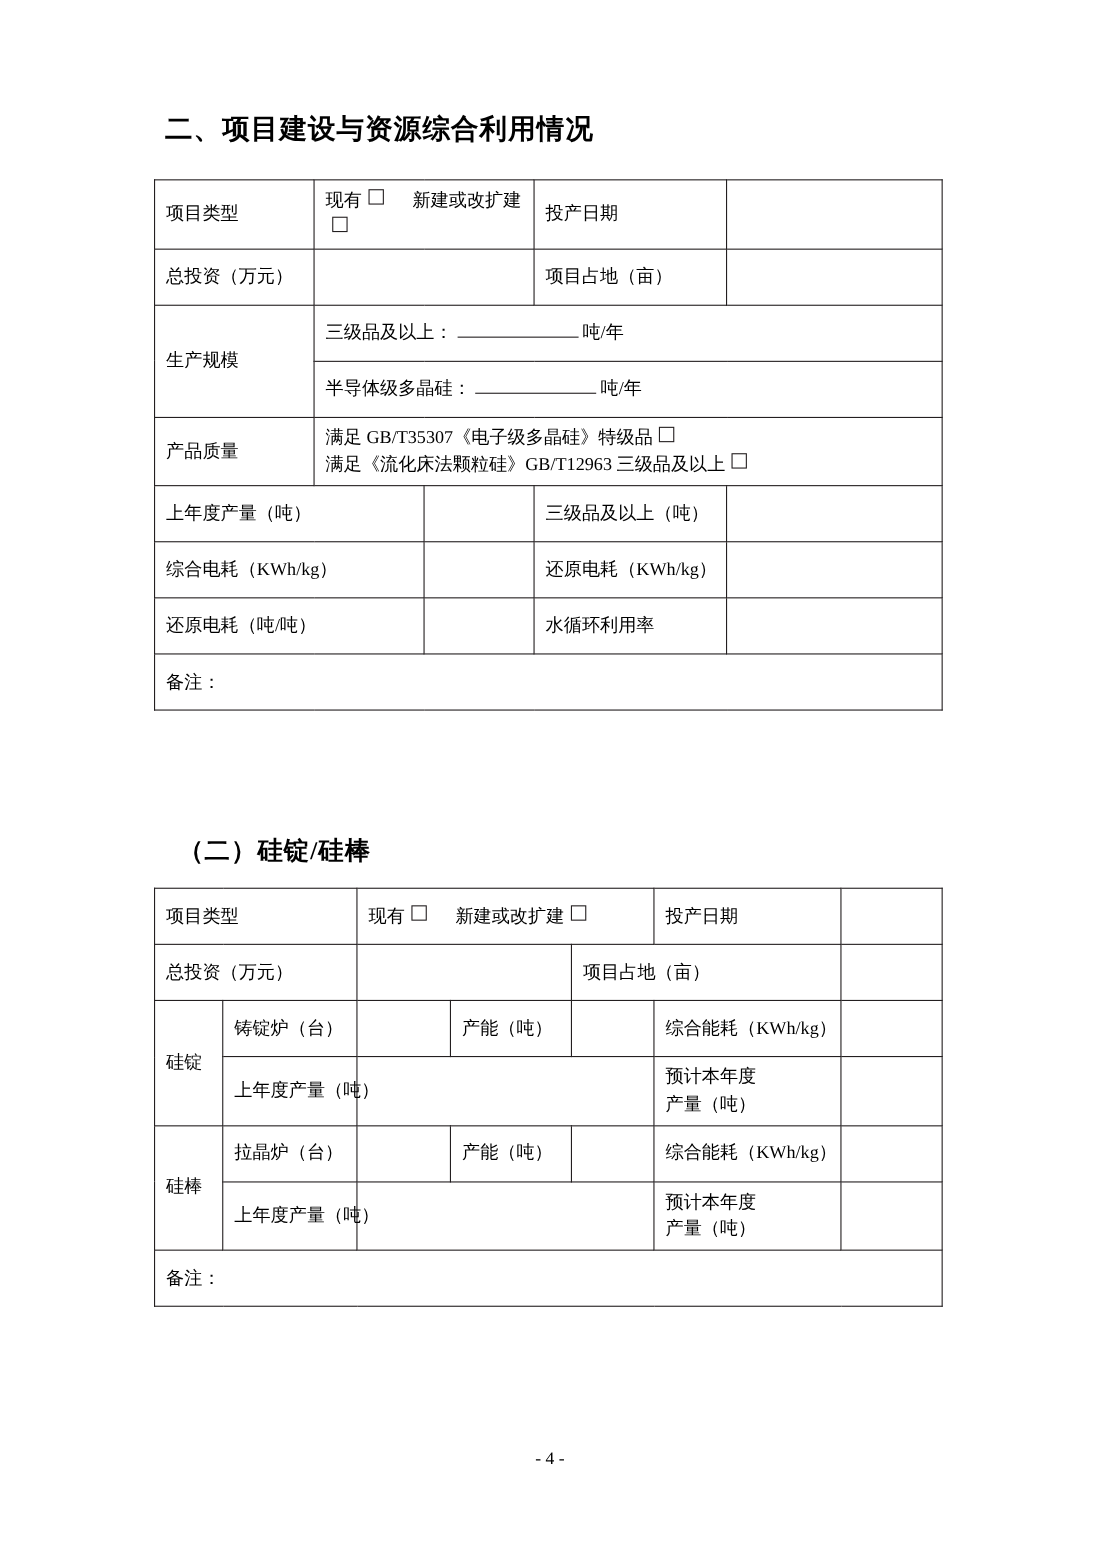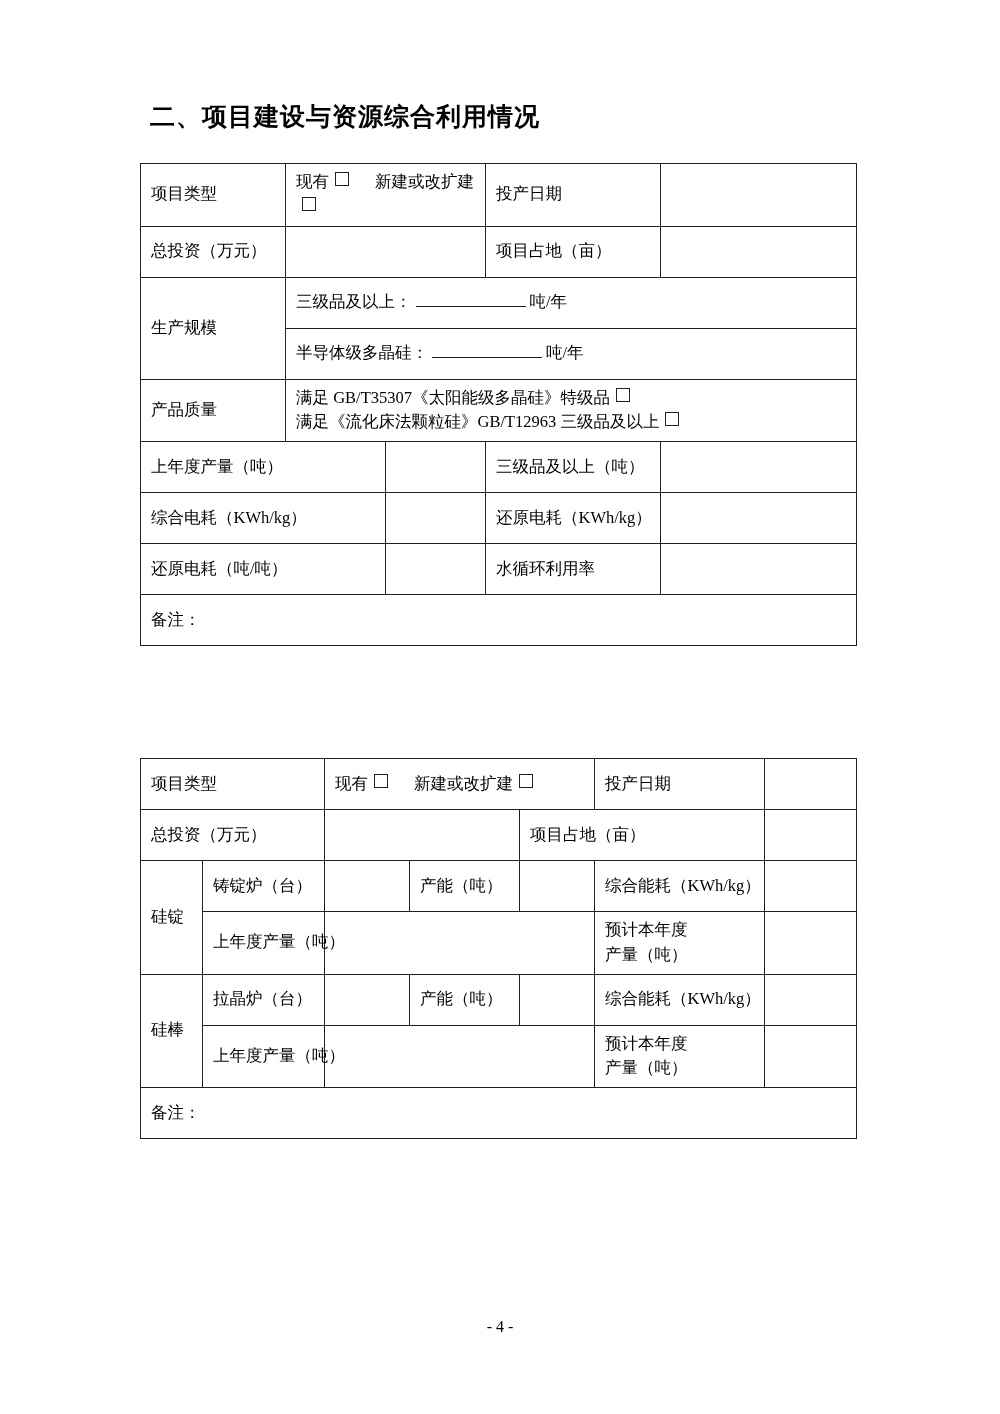--- a/index.html
+++ b/index.html
@@ -127,21 +127,21 @@
       </tr>
       <tr>
         <td colspan="4">
           <span>半导体级多晶硅：</span><span class="underline-blank"></span><span>吨/年</span>
         </td>
       </tr>
       <tr>
         <td class="cell-label">产品质量</td>
         <td colspan="4" class="two-line">
           <div>
-            <span>满足 GB/T35307《太阳能级多晶硅》特级品</span><span class="checkbox"></span>
+            <span>满足 GB/T35307《电子级多晶硅》特级品</span><span class="checkbox"></span>
           </div>
           <div>
             <span>满足《流化床法颗粒硅》GB/T12963 三级品及以上</span><span class="checkbox"></span>
           </div>
         </td>
       </tr>
       <tr class="tall">
         <td colspan="2" class="cell-label">上年度产量（吨）</td>
         <td class="blank"></td>
         <td class="cell-label">三级品及以上（吨）</td>
@@ -160,20 +160,21 @@
         <td class="blank"></td>
       </tr>
       <tr>
         <td colspan="5" class="cell-label">备注：</td>
       </tr>
     </tbody>
   </table>
 
   <div class="spacer-between"></div>
 
+  <h2 class="sub-title">（二）硅锭/硅棒</h2>
 
   <table class="form">
     <colgroup>
       <col style="width:62px">
       <col style="width:122px">
       <col style="width:85px">
       <col style="width:110px">
       <col style="width:75px">
       <col style="width:170px">
       <col style="width:92px">

